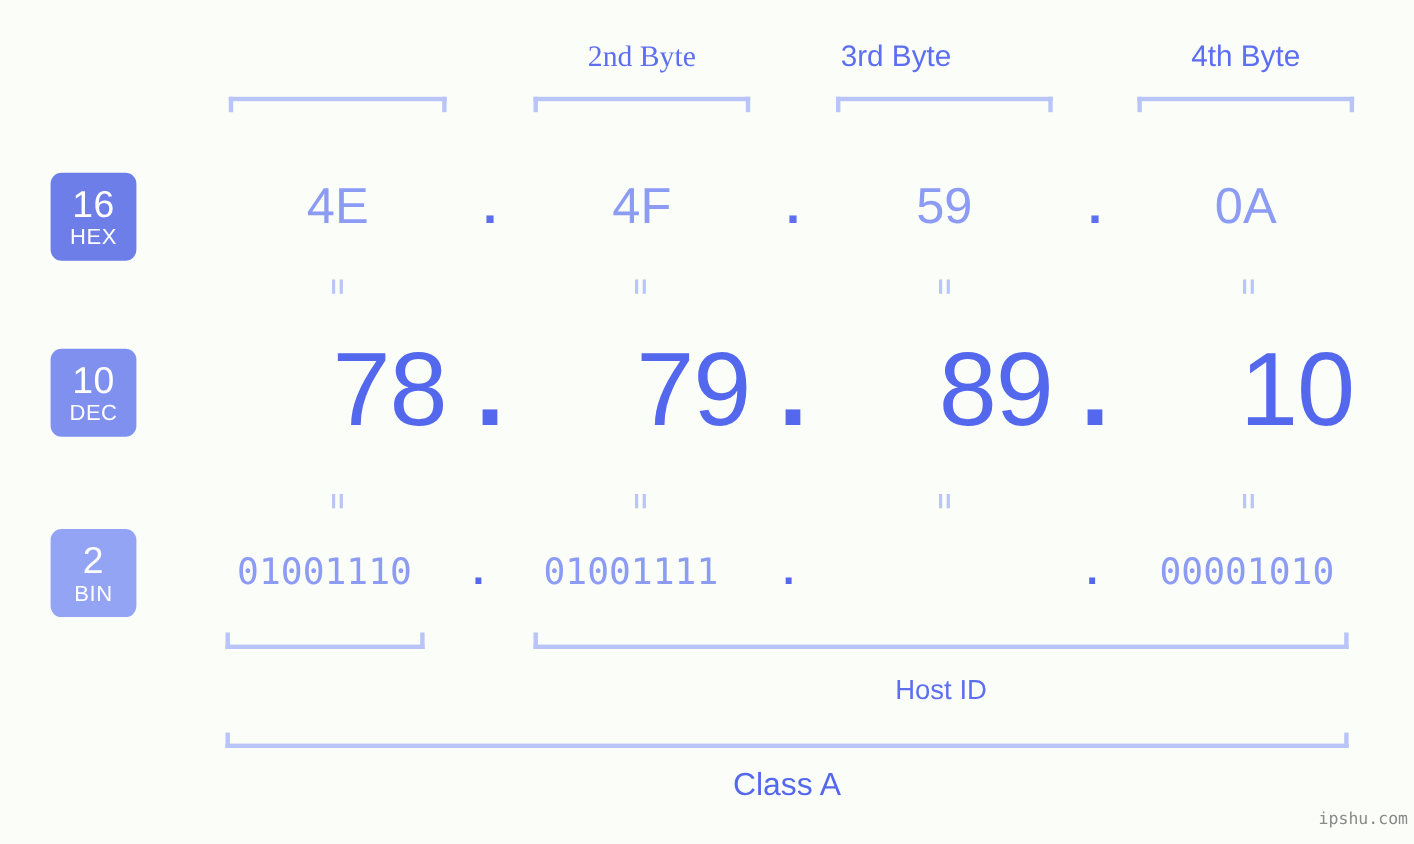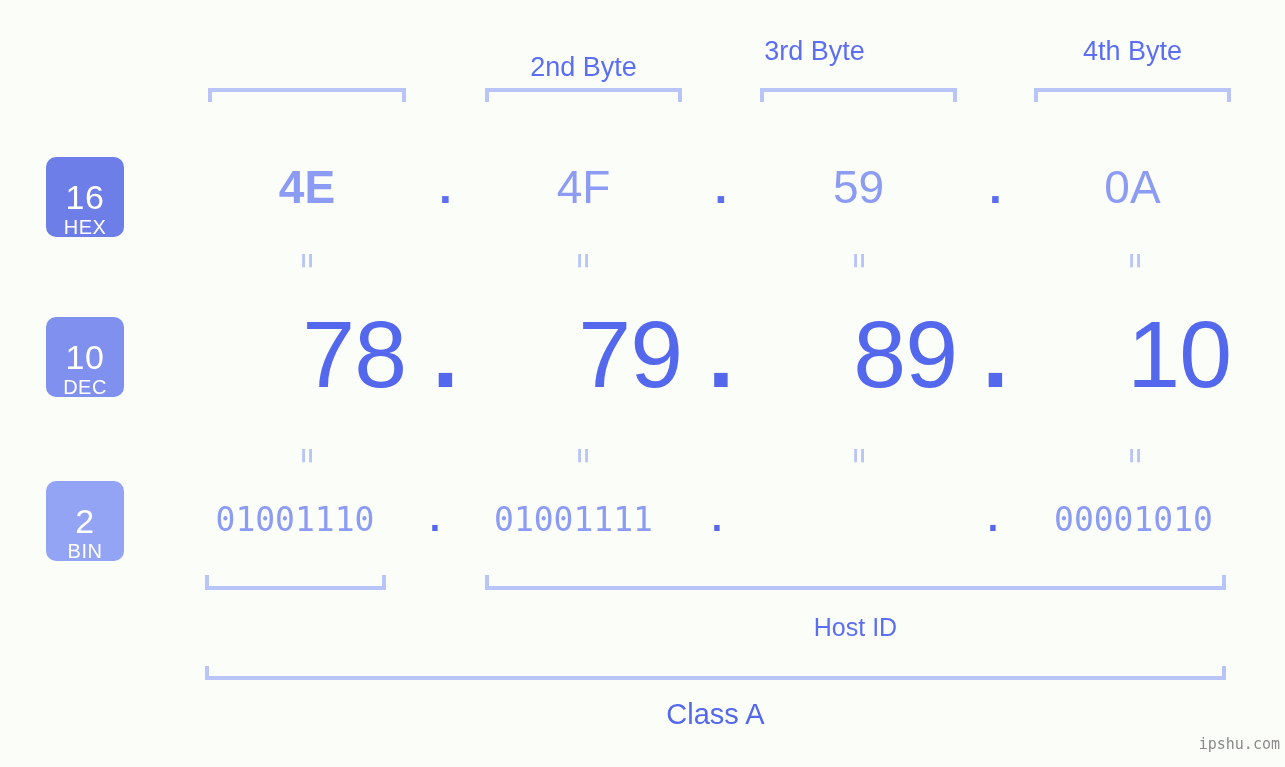--- a/index.html
+++ b/index.html
@@ -51,21 +51,21 @@
   
   .badge {
     position: absolute;
     width: 78px;
     height: 80px;
     border-radius: 10px;
     color: #ffffff;
     display: flex;
     flex-direction: column;
     align-items: center;
-    justify-content: flex-end;
+    justify-content: center;
     line-height: 1;
   }
   .badge .num {
     font-size: 34px;
     font-weight: 400;
     letter-spacing: 0.5px;
   }
   .badge .sub {
     font-size: 20px;
     font-weight: 400;
@@ -160,35 +160,35 @@
     font-family: "DejaVu Sans Mono", monospace;
     font-size: 15px;
     letter-spacing: 0px;
   }
 </style>
 </head>
 <body>
 
 <div id="stage">
 
-  <div class="byte-label" style="left:485px; top:52px; width:197px;">2nd Byte</div>
+  <div class="byte-label" style="left:485px; top:36px; width:197px;font-family:Liberation Serif, serif;">2nd Byte</div>
   <div class="byte-label" style="left:716px; top:36px; width:197px;">3rd Byte</div>
   <div class="byte-label" style="left:1034px; top:36px; width:197px;">4th Byte</div>
 
   <div class="bracket bracket-down" style="left:208px; top:88px; width:198px; height:14px;"></div>
   <div class="bracket bracket-down" style="left:485px; top:88px; width:197px; height:14px;"></div>
   <div class="bracket bracket-down" style="left:760px; top:88px; width:197px; height:14px;"></div>
   <div class="bracket bracket-down" style="left:1034px; top:88px; width:197px; height:14px;"></div>
 
   <div class="badge" style="left:46px; top:157px; background:#6e7ee8;">
     <span class="num">16</span>
     <span class="sub">HEX</span>
   </div>
 
-  <div class="cell hex-val" style="left:208px; top:160px; width:198px;font-weight:bold;">4E</div>
+  <div class="cell hex-val" style="left:208px; top:160px; width:198px;">4E</div>
   <div class="cell hex-dot" style="left:406px; top:160px; width:79px;">.</div>
   <div class="cell hex-val" style="left:485px; top:160px; width:197px;">4F</div>
   <div class="cell hex-dot" style="left:682px; top:160px; width:78px;">.</div>
   <div class="cell hex-val" style="left:760px; top:160px; width:197px;">59</div>
   <div class="cell hex-dot" style="left:957px; top:160px; width:77px;">.</div>
   <div class="cell hex-val" style="left:1034px; top:160px; width:197px;">0A</div>
 
   <div class="eq" style="left:287px; top:247px;">=</div>
   <div class="eq" style="left:563px; top:247px;">=</div>
   <div class="eq" style="left:839px; top:247px;">=</div>

